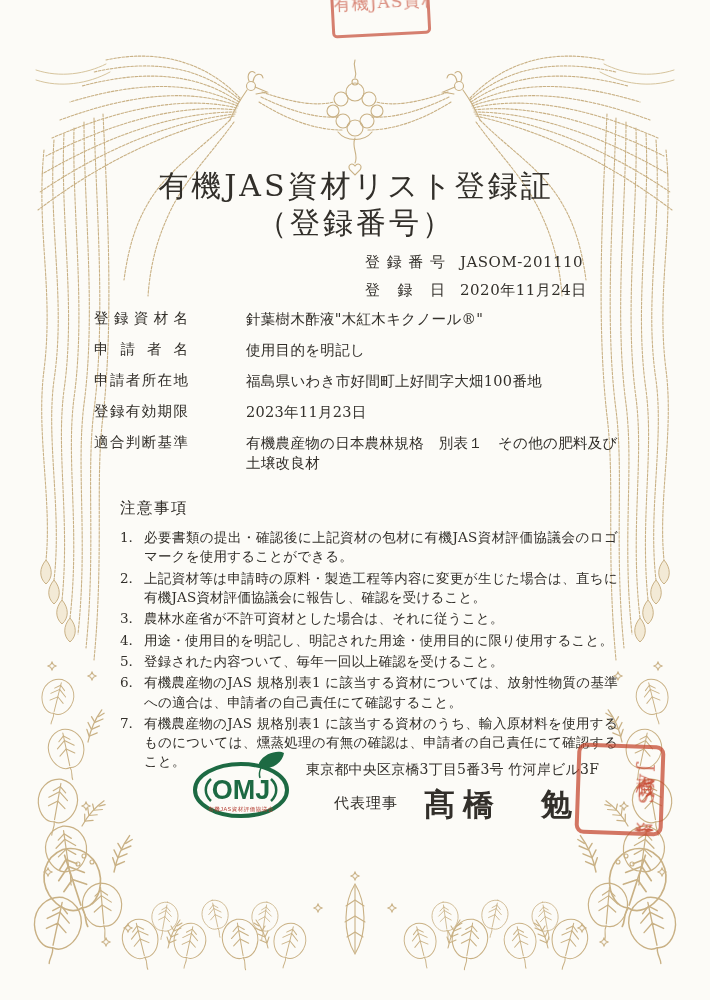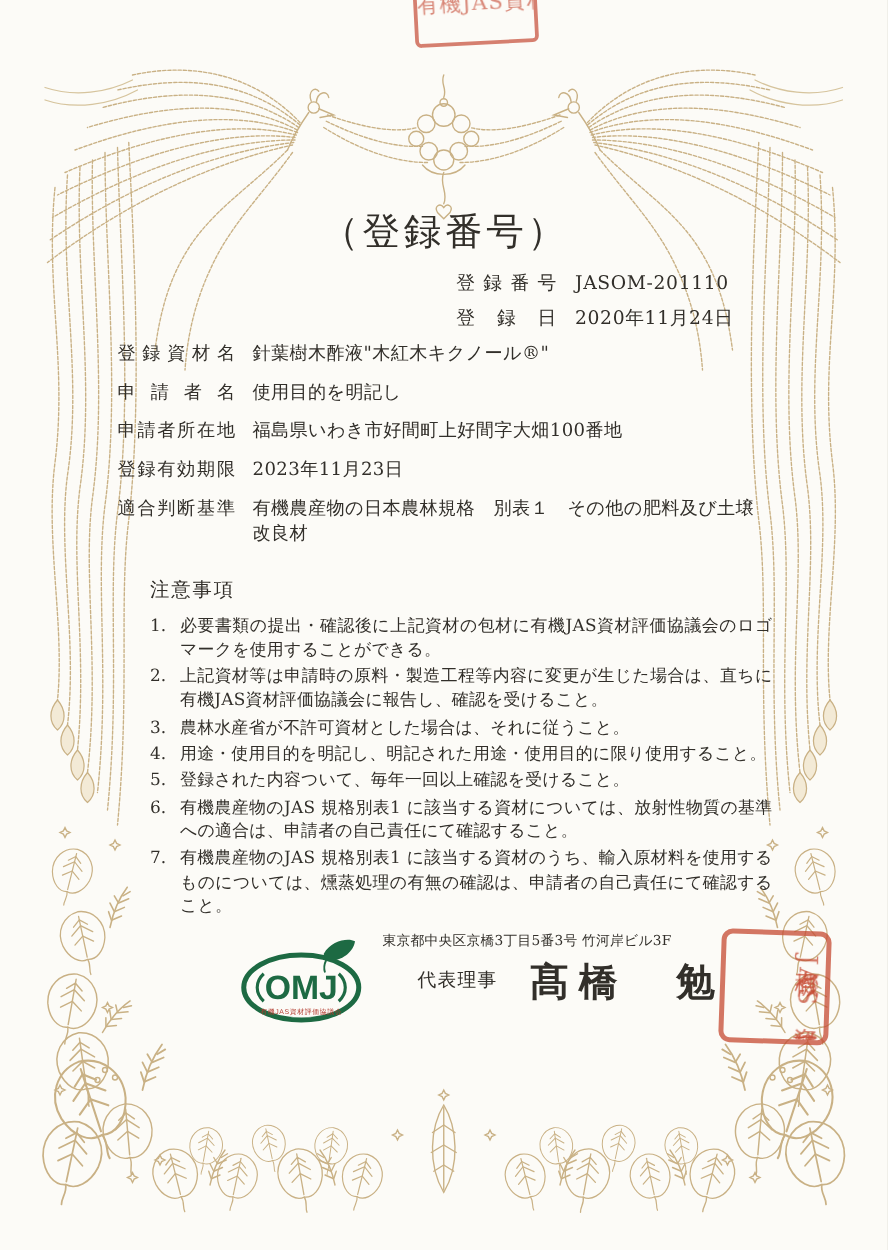--- a/index.html
+++ b/index.html
@@ -16,37 +16,37 @@
   .tip { fill:#f3ead6; stroke:#c9b185; stroke-width:1; }
 
   .content { position:absolute; left:94px; top:168px; width:524px; z-index:1; }
   .title { text-align:center; font-size:30px; letter-spacing:3px; line-height:1.22; font-weight:500; }
   .reg-block { margin-top:12px; margin-left:271px; font-size:15px; }
   .reg-row { display:flex; margin-bottom:9px; }
   .reg-label { width:80px; min-width:80px; text-align:justify; text-align-last:justify; margin-right:15px; }
   .reg-value { letter-spacing:0.5px;text-align:right; }
 
   .fields { margin-top:9px; font-size:14.5px; }
-  .field-row { display:flex; margin-bottom:11px; }
+  .field-row { display:flex; margin-bottom:11px;gap:44px; }
   .field-label { width:94px; min-width:94px; text-align:justify; text-align-last:justify; margin-right:14px; }
   .field-value { flex:1; line-height:1.38; letter-spacing:0.3px; }
 
   .statement { margin-top:15px; font-size:16px; line-height:1.32; text-align:justify; letter-spacing:0.2px; }
 
   .notes-title { margin-top:25px; margin-left:26px; font-size:15.5px; letter-spacing:1.5px;font-family:Liberation Mono, monospace; }
   .notes { margin:9px 0 0 26px; font-size:13.5px; line-height:1.43; }
   .note { display:flex; margin-bottom:2px; }
   .note-num { width:24px; min-width:24px; }
   .note-text { flex:1; text-align:justify; letter-spacing:0.2px; }
 
   .footer { position:absolute; left:0; top:742px; width:710px; height:110px; z-index:2; }
   .logo-box { position:absolute; left:187px; top:8px; width:108px; height:78px; }
   .issuer { position:absolute; left:306px; top:0; width:305px; }
   .org  { font-size:16.5px; letter-spacing:0.5px; }
-  .addr { font-size:11px; margin-top:3px; letter-spacing:0.2px; }
+  .addr { font-size:14px; margin-top:19px; letter-spacing:0.2px; }
   .rep  { display:flex; align-items:flex-start; margin-top:5px; margin-left:28px; }
   .rep-title { font-size:15px; margin-top:10px; letter-spacing:1px; }
   .rep-name  { font-size:31px; font-weight:bold; margin-left:26px; letter-spacing:8px; white-space:nowrap; }
 
   .seal-top {
     position:absolute; left:331px; top:-17px; width:93px; height:47px; z-index:2;
     border:3px solid rgba(197,74,52,0.7); border-radius:5px; transform:rotate(-3deg);
     overflow:hidden;
   }
   .seal-top span {
@@ -197,20 +197,21 @@
       <use href="#st" transform="translate(355,876)"></use>
     </g>
   </svg>
 
   <div class="seal-top">
     <span>有機JAS資材評価協議会</span>
   </div>
 
   <div class="content">
     <div class="title">
+      <div>有機JAS資材リスト登録証</div>
       <div>（登録番号）</div>
     </div>
 
     <div class="reg-block">
       <div class="reg-row">
         <span class="reg-label">登録番号</span>
         <span class="reg-value">JASOM-201110</span>
       </div>
       <div class="reg-row">
         <span class="reg-label">登録日</span>

